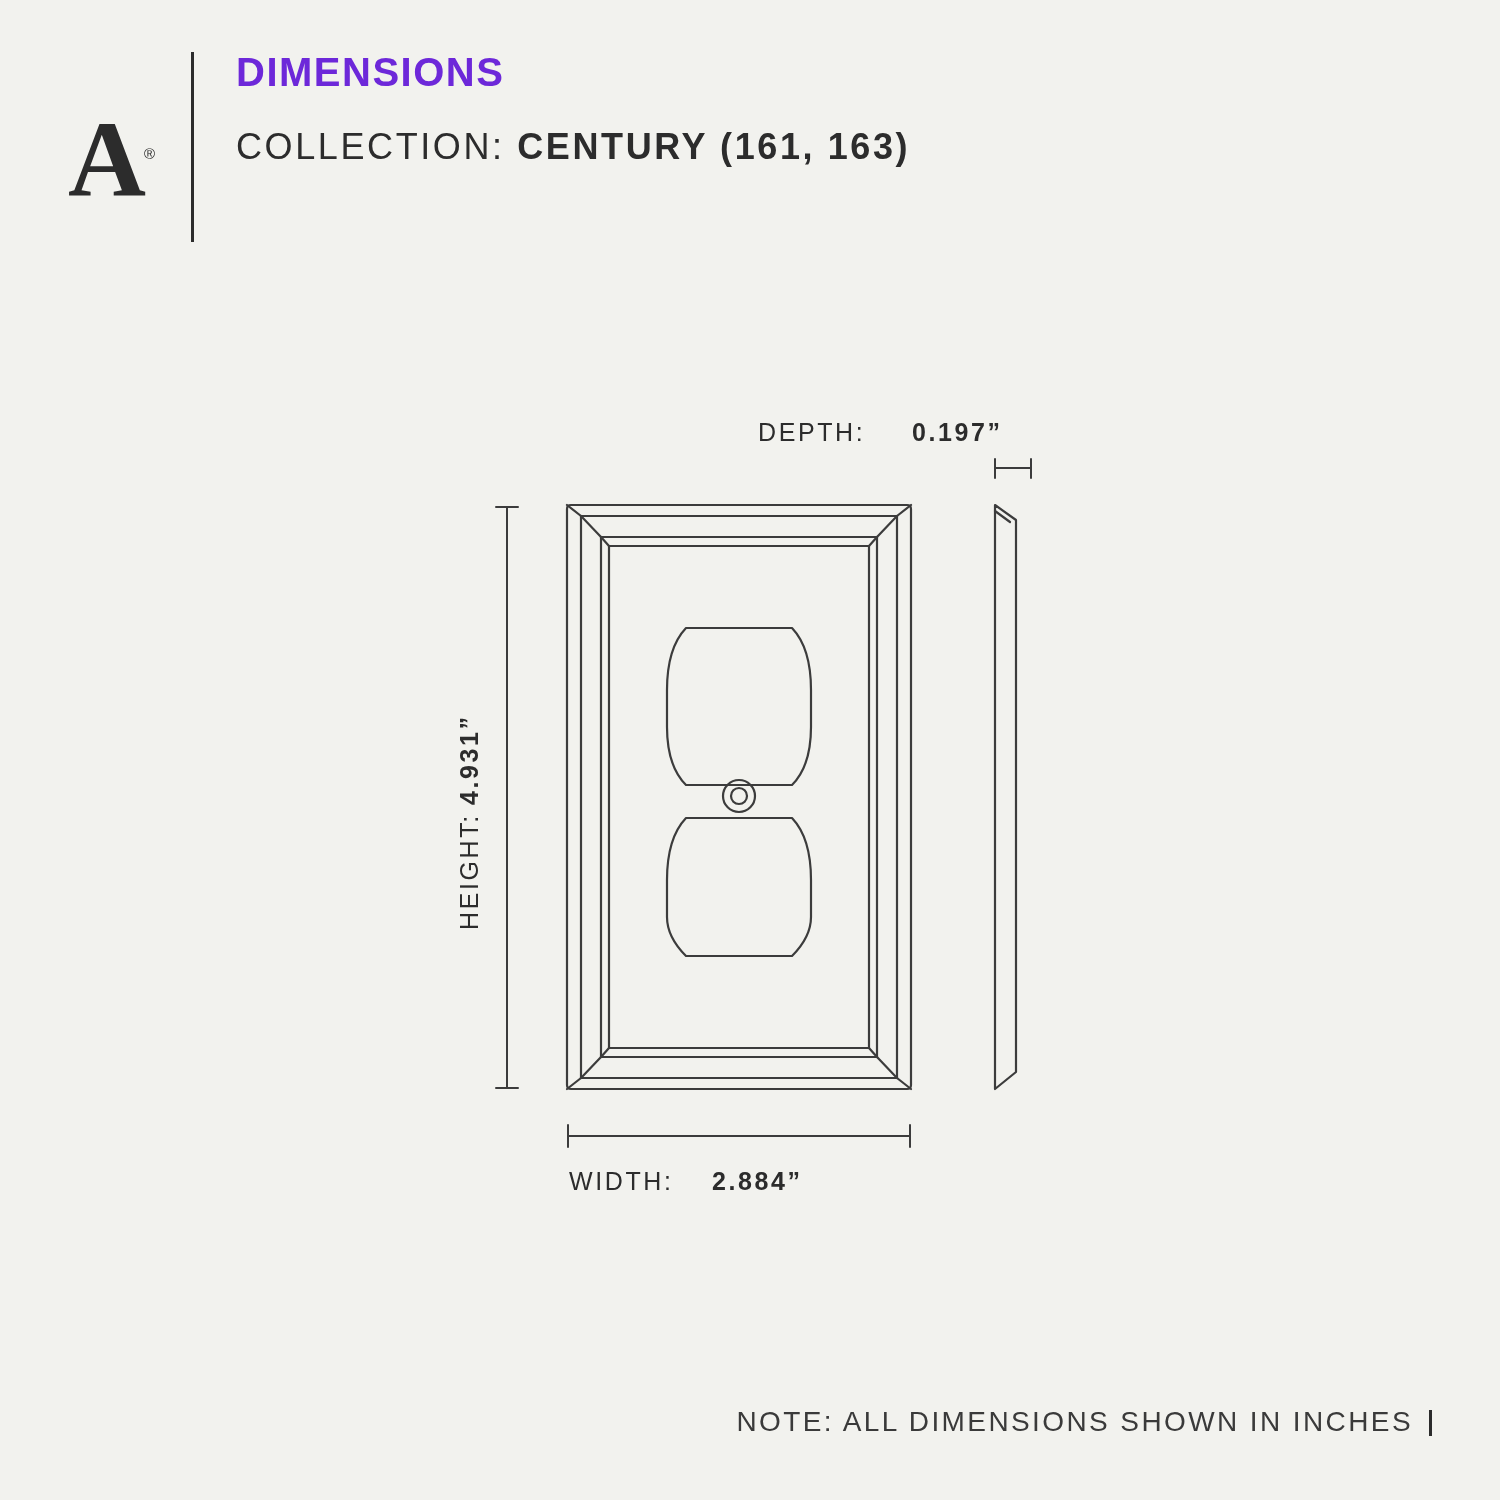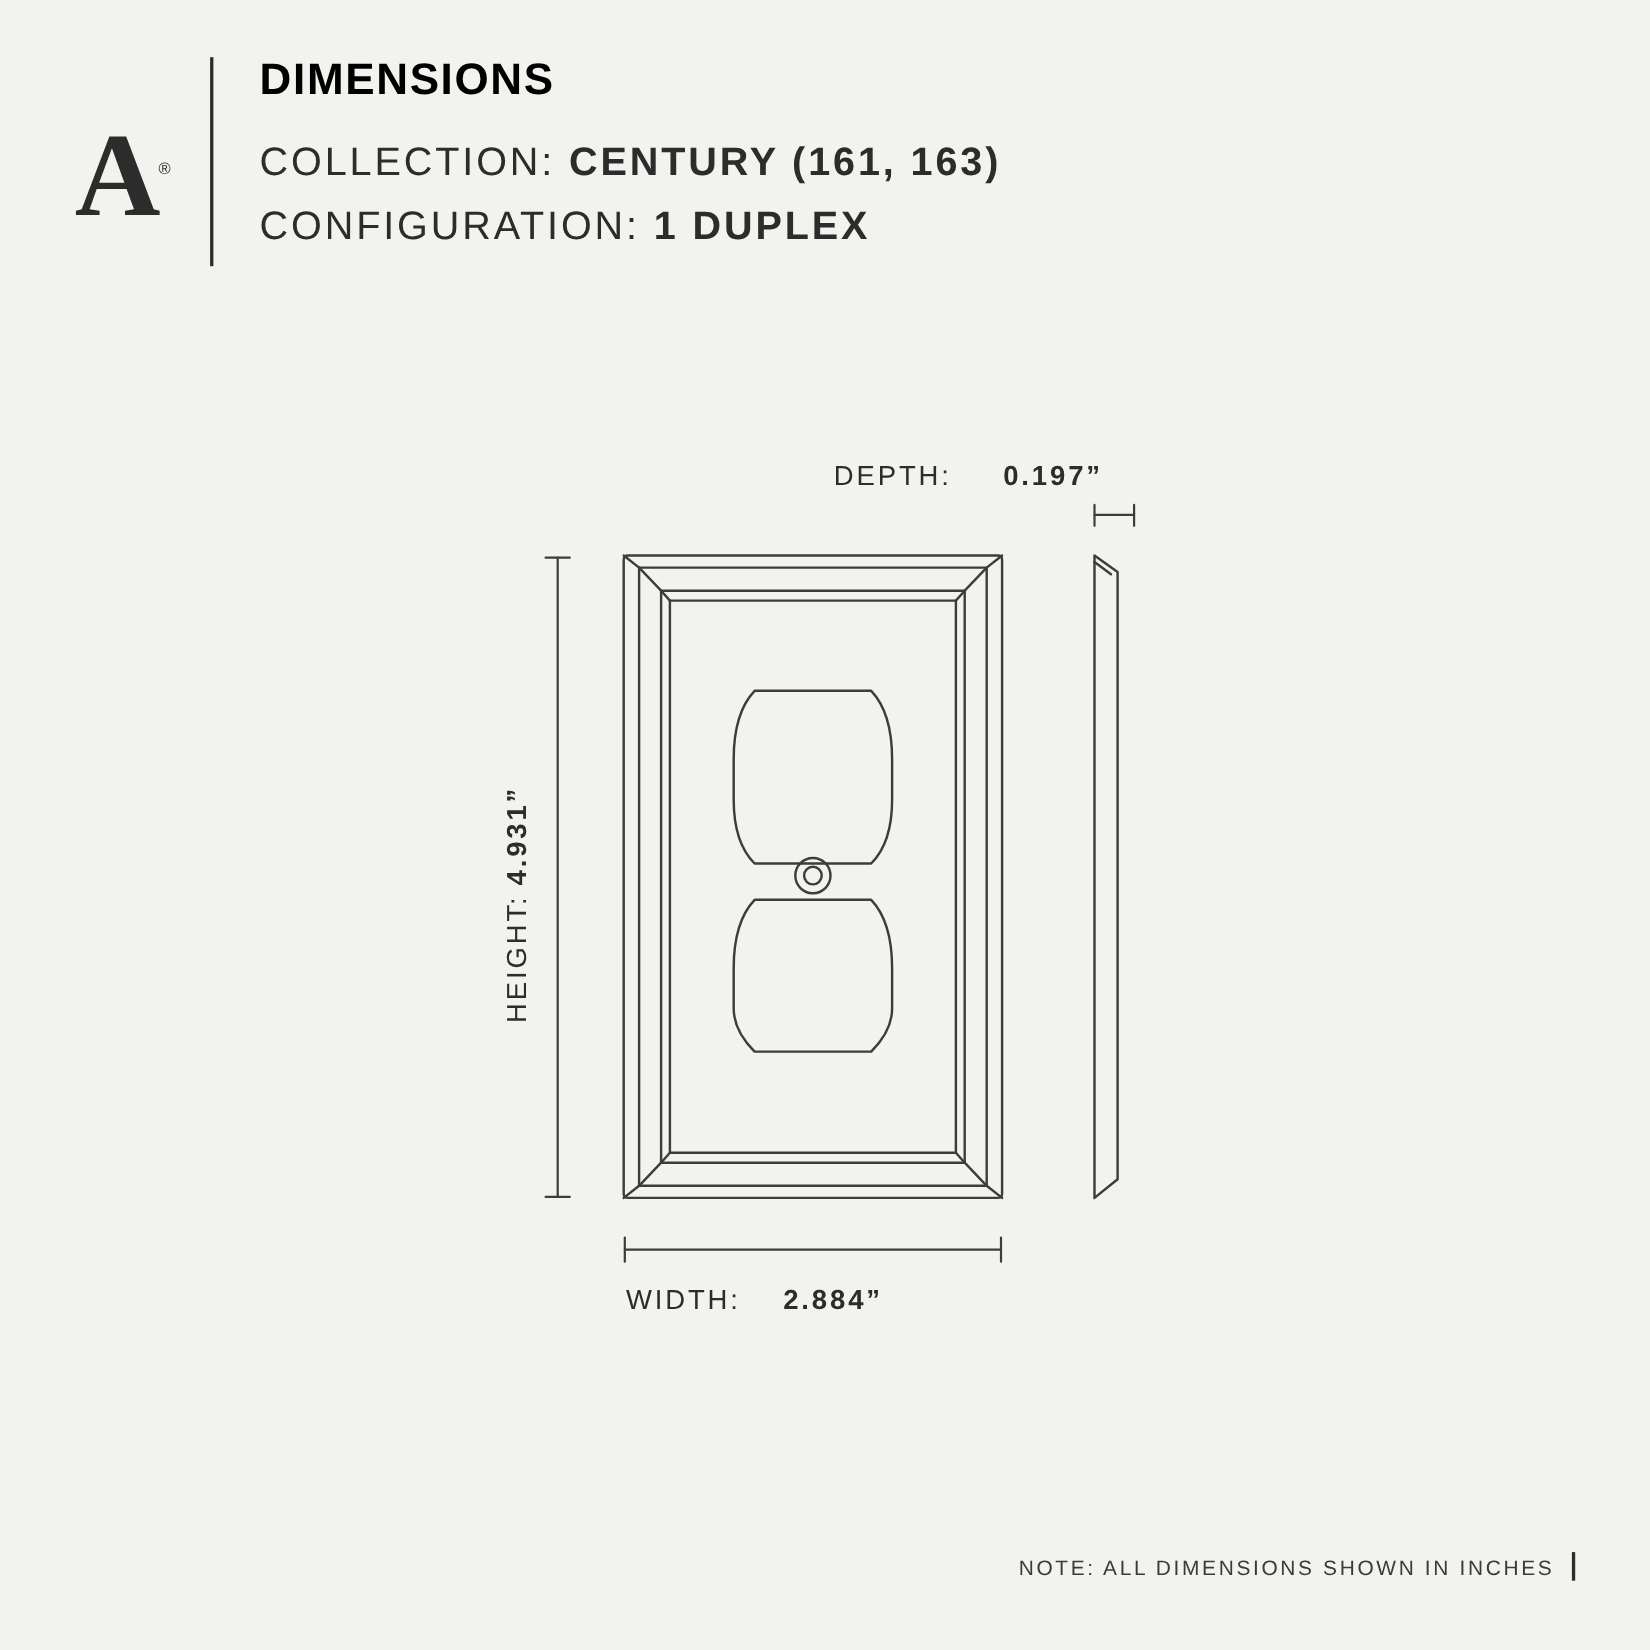--- a/index.html
+++ b/index.html
@@ -53,21 +53,21 @@
   }
   .header-text {
     position: absolute;
     left: 168px;
     top: 0px;
   }
   .h-title {
     font-size: 40px;
     font-weight: bold;
     letter-spacing: 1.5px;
-    color: #000000;
+    color: #6d28d9;
     margin: 0 0 34px 0;
     line-height: 40px;
   }
   .h-line {
     font-size: 36px;
     letter-spacing: 2.6px;
     margin-bottom: 16px;
     white-space: nowrap;
     color: #2c2c2c;
   }
@@ -82,21 +82,21 @@
     top: 0;
     width: 1500px;
     height: 1500px;
   }
 
   
   .footer-note {
     position: absolute;
     right: 68px;
     bottom: 62px;
-    font-size: 19px;
+    font-size: 28px;
     letter-spacing: 2.4px;
     color: #3a3a3a;
     white-space: nowrap;
   }
   .footer-bar {
     display: inline-block;
     width: 3px;
     height: 26px;
     background: #2c2c2c;
     vertical-align: -5px;
@@ -125,24 +125,20 @@
   <div class="logo">
     <span>A</span><span class="reg">®</span>
   </div>
   <div class="divider"></div>
   <div class="header-text">
     <div class="h-title">DIMENSIONS</div>
     <div class="h-line">
       <span>COLLECTION:</span>
       <span class="val">CENTURY (161, 163)</span>
     </div>
-    <div class="h-line">
-      <span>CONFIGURATION:</span>
-      <span class="val">1 DUPLEX</span>
-    </div>
   </div>
 </div>
 
 <div class="drawing">
 <svg width="1500" height="1500" viewBox="0 0 1500 1500">
 
   <g fill="none" stroke="#3c3c3c" stroke-width="2.2" stroke-linejoin="round" stroke-linecap="round">
 
     <g>
 

